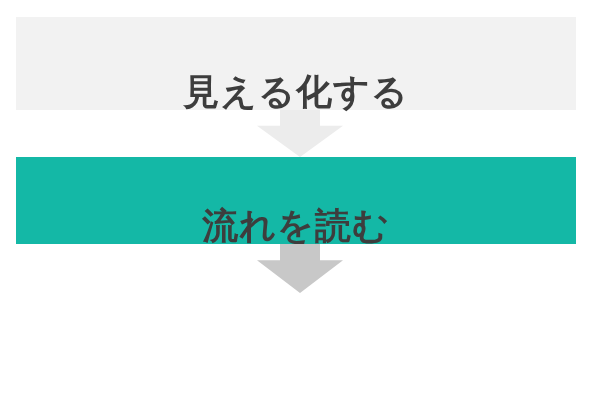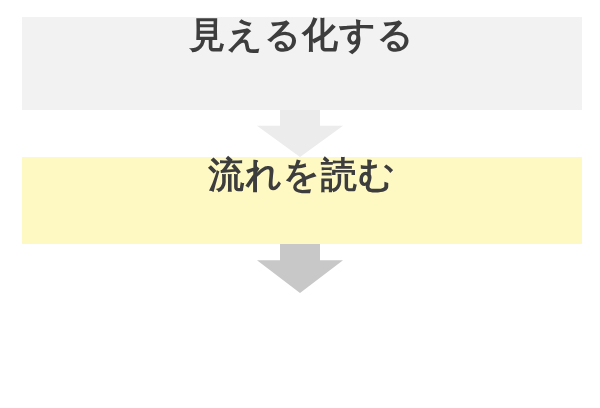--- a/index.html
+++ b/index.html
@@ -10,28 +10,28 @@
   }
   .canvas {
     position: relative;
     width: 600px;
     height: 408px;
     background: #ffffff;
     overflow: hidden;
   }
   .step {
     position: absolute;
-    left: 22px;
+    left: 16px;
     width: 560px;
     display: flex;
-    align-items: flex-start;
+    align-items: flex-end;
     justify-content: center;
   }
   .step-1 { top: 17px;  height: 93px; background: #f2f2f2; }
-  .step-2 { top: 157px; height: 87px; background: #fef9c3; }
+  .step-2 { top: 157px; height: 87px; background: #14b8a6; }
   .step-3 { top: 293px; height: 87px; background: #b4b4b4; }
   .step-label {
     font-size: 36px;
     font-weight: 700;
     color: #3d3d3d;
     letter-spacing: 1px;
     line-height: 1;
     white-space: nowrap;
   }
   .arrow {

